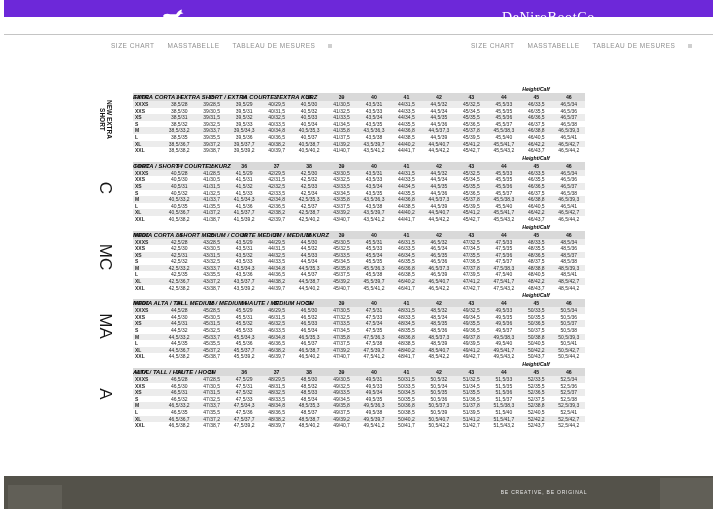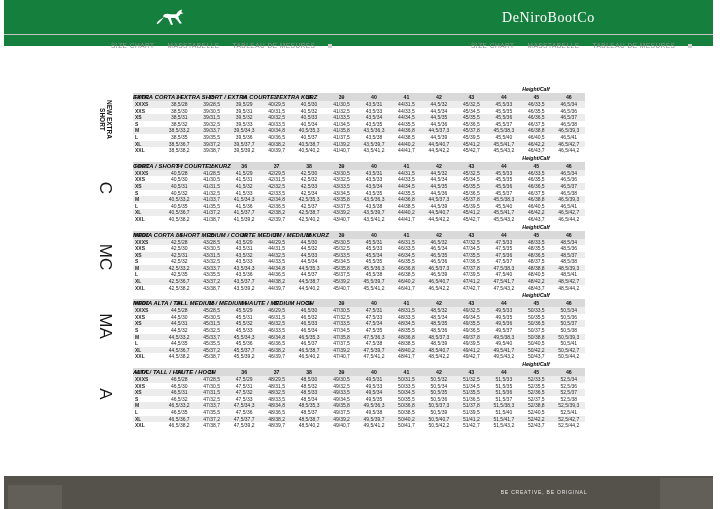--- a/index.html
+++ b/index.html
@@ -2,21 +2,21 @@
 <html><head>
 <meta charset="utf-8">
 <style>
   html,body { margin:0; padding:0; }
   body {
     width:720px; height:509px; background:#ffffff; position:relative;
     font-family:"Liberation Sans", sans-serif; overflow:hidden;
     -webkit-font-smoothing:antialiased;
   }
   
-  .topbar { position:absolute; left:4px; top:0; width:709px; height:46px; background:#15803d; }
+  .topbar { position:absolute; left:4px; top:0; width:709px; height:17px; background:#6d28d9; }
   .topbar-underline { position:absolute; left:4px; top:34px; width:709px; height:1px; background:#c4c4c4; }
   .horse { position:absolute; left:152px; top:9px; width:36px; height:20px; }
   .brand {
     position:absolute; left:498px; top:10px; color:#ffffff;
     font-family:"Liberation Serif", serif; font-size:14px; letter-spacing:0.6px;
   }
   
   .menu { position:absolute; top:42px; display:flex; gap:13px; align-items:center;
           font-size:6.5px; color:#8f8f8f; letter-spacing:0.5px; white-space:nowrap; }
   .menu-left  { left:111px; }

